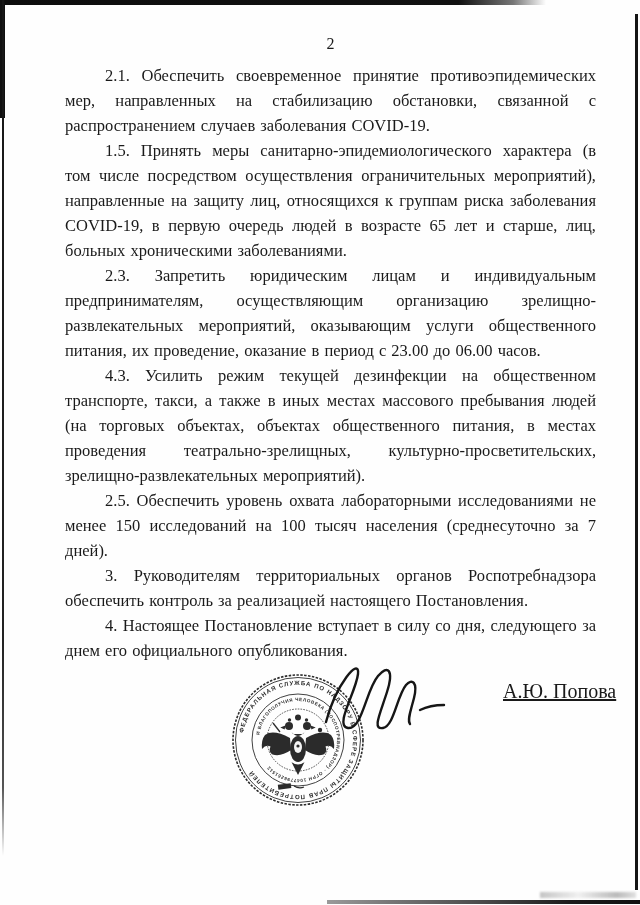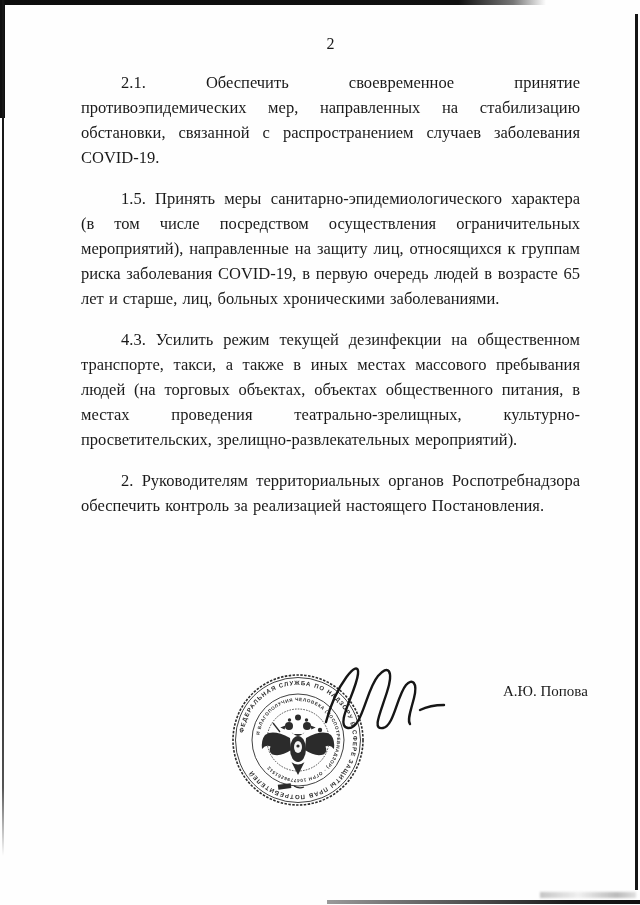--- a/index.html
+++ b/index.html
@@ -39,21 +39,21 @@
   }
 
   
   .content{
     position:absolute;left:65px;top:34px;width:531px;
   }
   .page-number{
     text-align:center;font-size:16px;line-height:20px;margin:0 0 9px 0;
   }
   .content p{
-    margin:16px;
+    margin:0;
     font-size:16.5px;
     line-height:25px;
     text-align:justify;
     text-indent:40px;
     word-spacing:1px;
   }
 
   
   .stamp{
     position:absolute;left:228px;top:670px;width:140px;height:140px;
@@ -61,41 +61,44 @@
   .stamp text{
     font-family:"Liberation Sans", sans-serif;
     font-weight:bold;
     fill:#2b2b2b;
   }
   .signature-svg{
     position:absolute;left:320px;top:648px;width:128px;height:96px;
   }
   .signer-name{
     position:absolute;left:503px;top:681px;
-    font-size:15px;line-height:20px;white-space:nowrap;
+    font-size:20px;line-height:20px;white-space:nowrap;text-decoration:underline;
   }
 </style>
 </head>
 <body>
 
 <div class="page">
 
   <div class="edge-top"></div>
   <div class="edge-left-thick"></div>
   <div class="edge-left-thin"></div>
   <div class="edge-right"></div>
   <div class="edge-bottom"></div>
   <div class="smudge-br"></div>
 
   <div class="content">
     <div class="page-number">2</div>
     <p>2.1. Обеспечить своевременное принятие противоэпидемических мер, направленных на стабилизацию обстановки, связанной с распространением случаев заболевания COVID-19.</p>
     <p>1.5. Принять меры санитарно-эпидемиологического характера (в том числе посредством осуществления ограничительных мероприятий), направленные на защиту лиц, относящихся к группам риска заболевания COVID-19, в первую очередь людей в возрасте 65 лет и старше, лиц, больных хроническими заболеваниями.</p>
+    <p>2.3. Запретить юридическим лицам и индивидуальным предпринимателям, осуществляющим организацию зрелищно-развлекательных мероприятий, оказывающим услуги общественного питания, их проведение, оказание в период с 23.00 до 06.00 часов.</p>
     <p>4.3. Усилить режим текущей дезинфекции на общественном транспорте, такси, а также в иных местах массового пребывания людей (на торговых объектах, объектах общественного питания, в местах проведения театрально-зрелищных, культурно-просветительских, зрелищно-развлекательных мероприятий).</p>
-    <p>2. Руководителям территориальных органов Роспотребнадзора обеспечить контроль за реализацией настоящего Постановления.</p>
+    <p>2.5. Обеспечить уровень охвата лабораторными исследованиями не менее 150 исследований на 100 тысяч населения (среднесуточно за 7 дней).</p>
+    <p>3. Руководителям территориальных органов Роспотребнадзора обеспечить контроль за реализацией настоящего Постановления.</p>
+    <p>4. Настоящее Постановление вступает в силу со дня, следующего за днем его официального опубликования.</p>
   </div>
 
   <svg class="stamp" viewBox="0 0 140 140">
     <defs>
       <path id="ringOuter" d="M15,70 A55,55 0 1 1 125,70 A55,55 0 1 1 15,70"></path>
       <path id="ringInner" d="M31,70 A39,39 0 1 1 109,70 A39,39 0 1 1 31,70"></path>
     </defs>
     <circle cx="70" cy="70" r="65" fill="none" stroke="#2b2b2b" stroke-width="1.6" stroke-dasharray="2.5,1.4"></circle>
     <circle cx="70" cy="70" r="62.5" fill="none" stroke="#2b2b2b" stroke-width="0.9"></circle>
     <circle cx="70" cy="70" r="46" fill="none" stroke="#2b2b2b" stroke-width="0.9"></circle>

